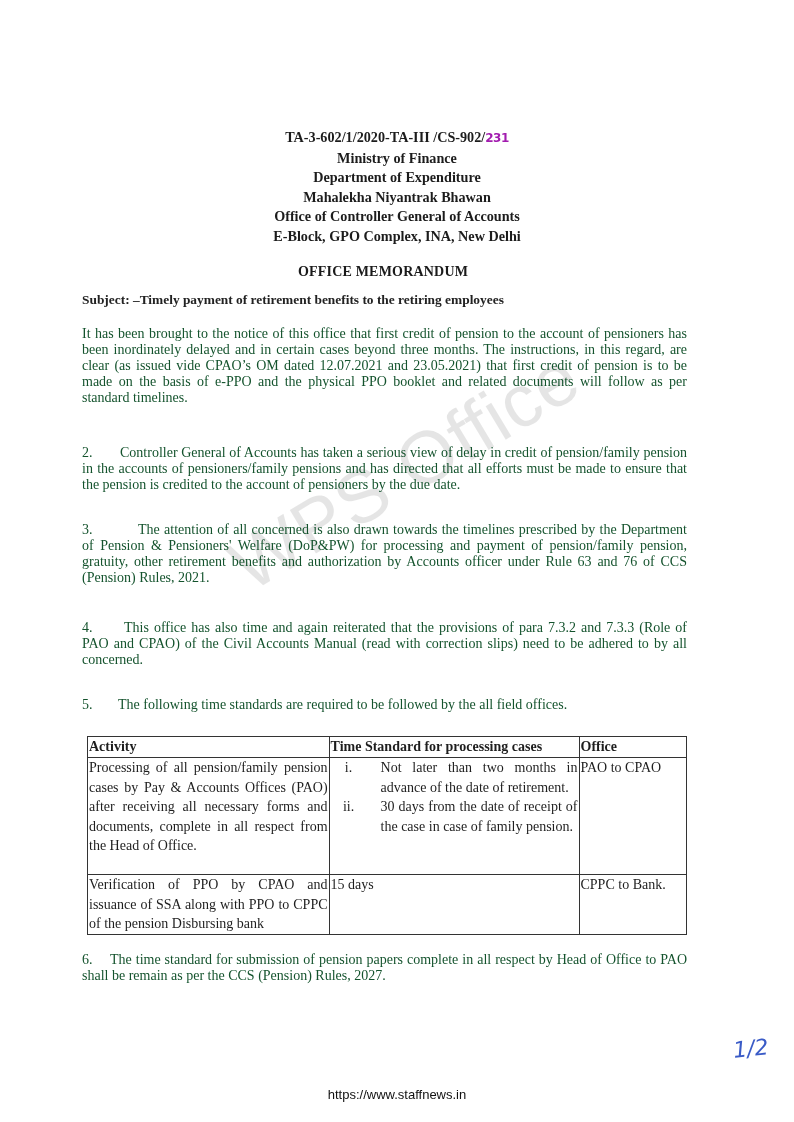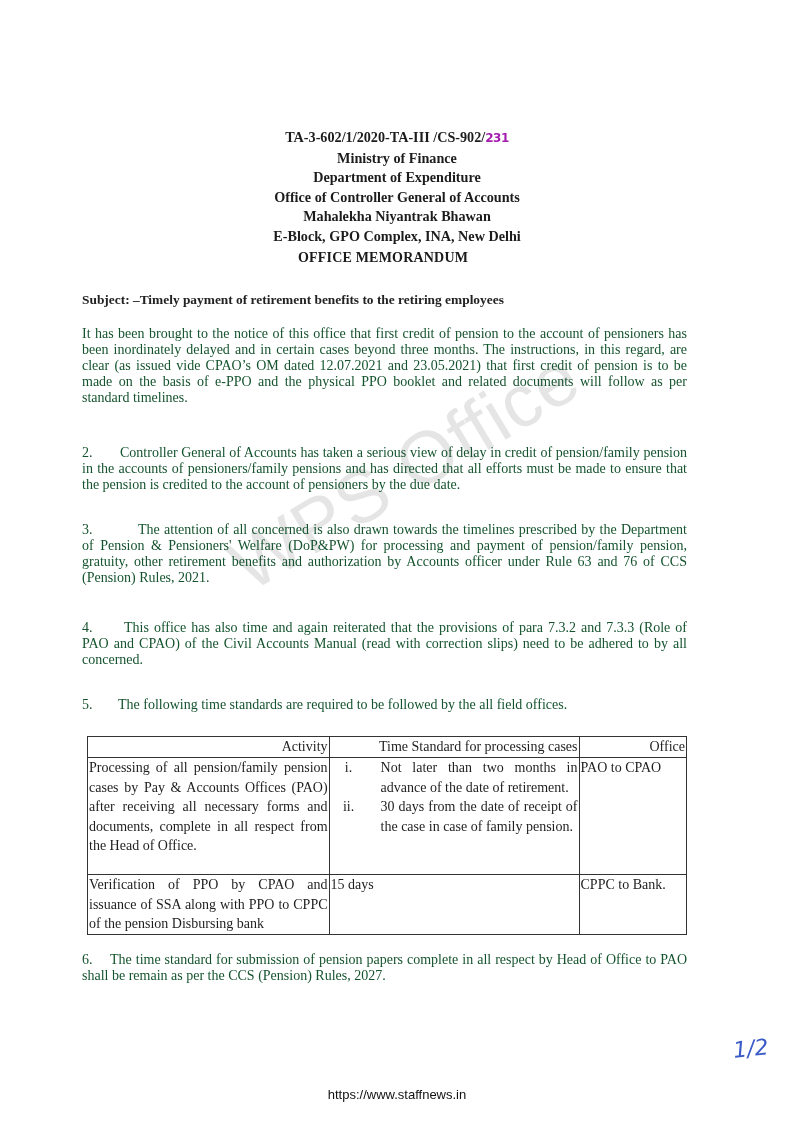--- a/index.html
+++ b/index.html
@@ -33,21 +33,21 @@
     .header .handwritten-num {
       color: #a21caf;
       font-family: "DejaVu Sans", sans-serif;
       font-weight: bold;
       font-size: 12px;
       letter-spacing: -0.5px;
     }
     .om-title {
       position: absolute;
       left: 0; width: 766px;
-      top: 250px;
+      top: 264px;
       text-align: center;
       font-weight: bold;
       font-size: 14px;
       letter-spacing: 0.2px;
     }
     .subject {
       position: absolute;
       left: 82px;
       top: 292px;
       font-weight: bold;
@@ -88,22 +88,22 @@
       font-size: 14px;
       line-height: 19.6px;
       color: #1e1e1e;
     }
     table.ts th, table.ts td {
       border: 1.3px solid #333;
       padding: 0 1px;
       vertical-align: top;
     }
     table.ts th {
-      text-align: right;
-      font-weight: normal;
+      text-align: left;
+      font-weight: bold;
       height: 20px;
     }
     .col-activity { width: 242px; }
     .col-time { width: 250px; }
     .col-office { width: 106px; }
     .activity-cell {
       text-align: justify;
       text-align-last: left;
     }
     .time-list {
@@ -166,22 +166,22 @@
 <body>
 
 <div class="page">
 
   <div class="watermark">WPS Office</div>
 
   <div class="header">
     <div><span>TA-3-602/1/2020-TA-III /CS-902/</span><span class="handwritten-num">231</span></div>
     <div>Ministry of Finance</div>
     <div>Department of Expenditure</div>
+    <div>Mahalekha Niyantrak Bhawan</div>
     <div>Office of Controller General of Accounts</div>
-    <div>Mahalekha Niyantrak Bhawan</div>
     <div>E-Block, GPO Complex, INA, New Delhi</div>
   </div>
 
   <div class="om-title">OFFICE MEMORANDUM</div>
 
   <div class="subject">Subject: –Timely payment of retirement benefits to the retiring employees</div>
 
   <div class="para" id="p1">
     <span>It has been brought to the notice of this office that first credit of pension to the account of pensioners has been inordinately delayed and in certain cases beyond three months. The instructions, in this regard, are clear (as issued vide CPAO’s OM dated 12.07.2021 and 23.05.2021) that first credit of pension is to be made on the basis of e-PPO and the physical PPO booklet and related documents will follow as per standard timelines.</span>
   </div>

